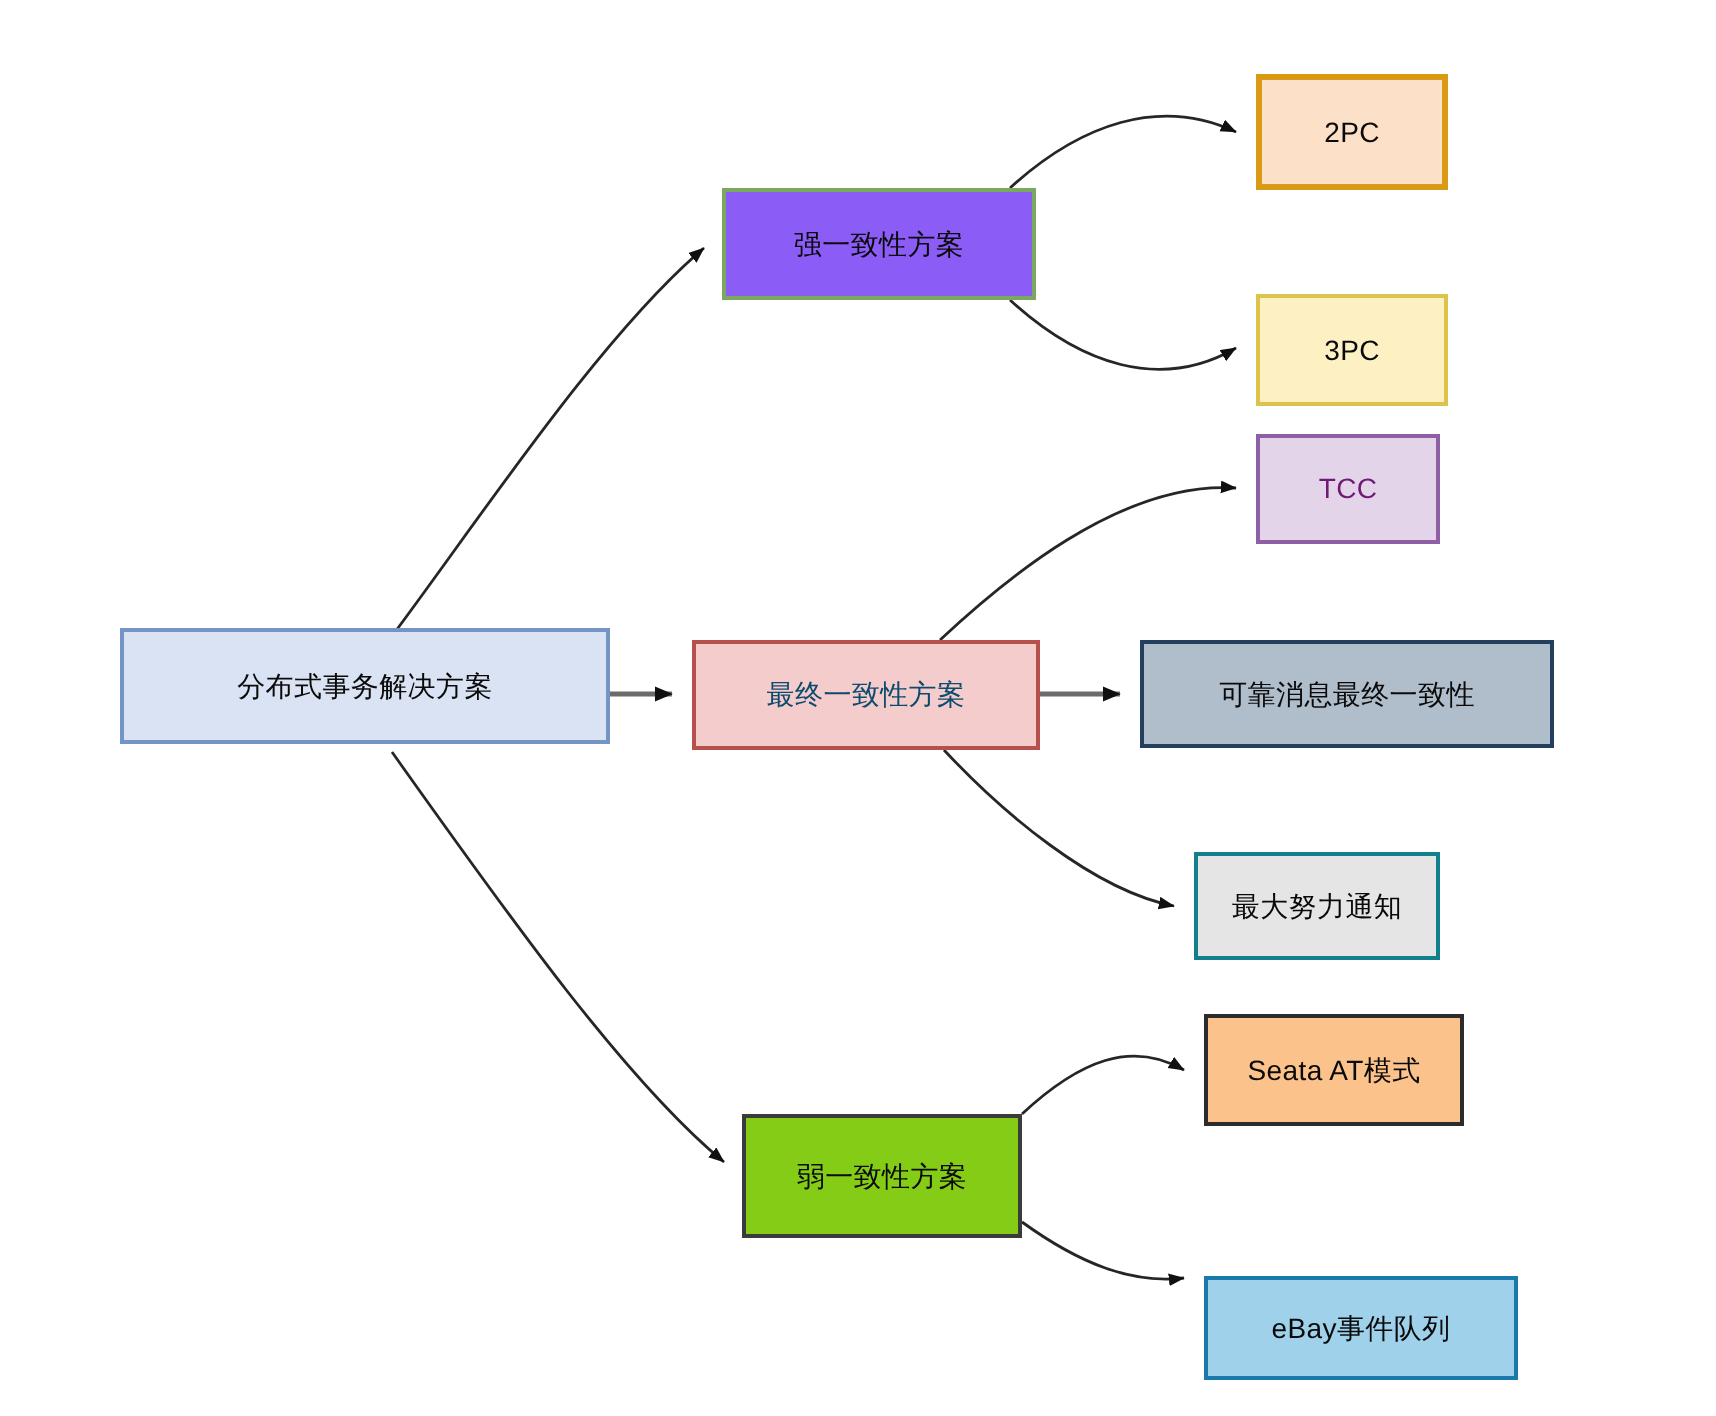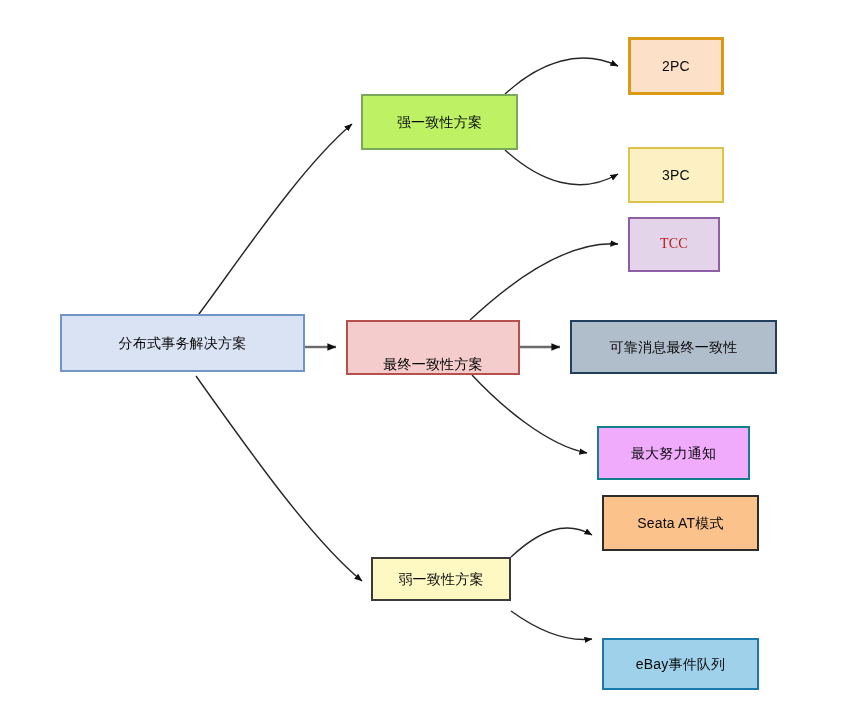--- a/index.html
+++ b/index.html
@@ -70,45 +70,45 @@
         <path d="M 472 375 C 500 405 546 445 587 453" fill="none" stroke="#262626" stroke-width="1.4" stroke-linecap="butt" marker-end="url(#arrow-dark)"></path>
         <path d="M 511 557 C 540 530 566 520 592 535" fill="none" stroke="#262626" stroke-width="1.4" stroke-linecap="butt" marker-end="url(#arrow-dark)"></path>
         <path d="M 511 611 C 540 632 566 642 592 639" fill="none" stroke="#262626" stroke-width="1.4" stroke-linecap="butt" marker-end="url(#arrow-dark)"></path>
       </g>
   </svg>
 
   <div id="nodes-group">
       <div class="node" style="left: 60px; top: 314px; width: 245px; height: 58px; background: rgb(218, 227, 243); border: 2px solid rgb(114, 149, 198); color: rgb(10, 10, 10);">
         <span class="node-label">分布式事务解决方案</span>
       </div>
-      <div class="node" style="left: 361px; top: 94px; width: 157px; height: 56px; background: #bef264; border: 2px solid rgb(122, 168, 92); color: rgb(10, 10, 10);">
+      <div class="node" style="left: 361px; top: 94px; width: 157px; height: 56px; background: #8b5cf6; border: 2px solid rgb(122, 168, 92); color: rgb(10, 10, 10);">
         <span class="node-label">强一致性方案</span>
       </div>
-      <div class="node" style="left: 346px; top: 320px; width: 174px; height: 55px; background: rgb(244, 204, 204); border: 2px solid rgb(181, 80, 76); color: #000000; align-items: flex-end;">
+      <div class="node" style="left: 346px; top: 320px; width: 174px; height: 55px; background: rgb(244, 204, 204); border: 2px solid rgb(181, 80, 76); color: #0c4a6e;">
         <span class="node-label">最终一致性方案</span>
       </div>
-      <div class="node" style="left: 371px; top: 557px; width: 140px; height: 44px; background: #fef9c3; border: 2px solid rgb(59, 59, 59); color: rgb(10, 10, 10);">
+      <div class="node" style="left: 371px; top: 557px; width: 140px; height: 62px; background: #84cc16; border: 2px solid rgb(59, 59, 59); color: rgb(10, 10, 10);">
         <span class="node-label">弱一致性方案</span>
       </div>
       <div class="node" style="left: 628px; top: 37px; width: 96px; height: 58px; background: rgb(252, 224, 200); border: 3px solid rgb(217, 155, 22); color: rgb(10, 10, 10);">
         <span class="node-label">2PC</span>
       </div>
       <div class="node" style="left: 628px; top: 147px; width: 96px; height: 56px; background: rgb(253, 241, 196); border: 2px solid rgb(221, 194, 76); color: rgb(10, 10, 10);">
         <span class="node-label">3PC</span>
       </div>
-      <div class="node" style="left: 628px; top: 217px; width: 92px; height: 55px; background: rgb(227, 212, 234); border: 2px solid rgb(143, 95, 166); color: #b91c1c; font-family: Liberation Serif, serif;">
+      <div class="node" style="left: 628px; top: 217px; width: 92px; height: 55px; background: rgb(227, 212, 234); border: 2px solid rgb(143, 95, 166); color: #701a75;">
         <span class="node-label">TCC</span>
       </div>
       <div class="node" style="left: 570px; top: 320px; width: 207px; height: 54px; background: rgb(176, 189, 203); border: 2px solid rgb(36, 63, 94); color: rgb(10, 10, 10); text-align: right;">
         <span class="node-label">可靠消息最终一致性</span>
       </div>
-      <div class="node" style="left: 597px; top: 426px; width: 153px; height: 54px; background: #f0abfc; border: 2px solid rgb(18, 127, 140); color: rgb(10, 10, 10);">
+      <div class="node" style="left: 597px; top: 426px; width: 123px; height: 54px; background: #e5e5e5; border: 2px solid rgb(18, 127, 140); color: rgb(10, 10, 10);">
         <span class="node-label">最大努力通知</span>
       </div>
-      <div class="node" style="left: 602px; top: 495px; width: 157px; height: 56px; background: rgb(251, 195, 139); border: 2px solid rgb(44, 44, 44); color: rgb(10, 10, 10); justify-content: center;">
+      <div class="node" style="left: 602px; top: 507px; width: 130px; height: 56px; background: rgb(251, 195, 139); border: 2px solid rgb(44, 44, 44); color: rgb(10, 10, 10); justify-content: center;">
         <span class="node-label">Seata AT模式</span>
       </div>
       <div class="node" style="left: 602px; top: 638px; width: 157px; height: 52px; background: rgb(159, 209, 234); border: 2px solid rgb(26, 120, 171); color: rgb(10, 10, 10);">
         <span class="node-label">eBay事件队列</span>
       </div>
     </div>
 
 </div>
 
 </body></html>

